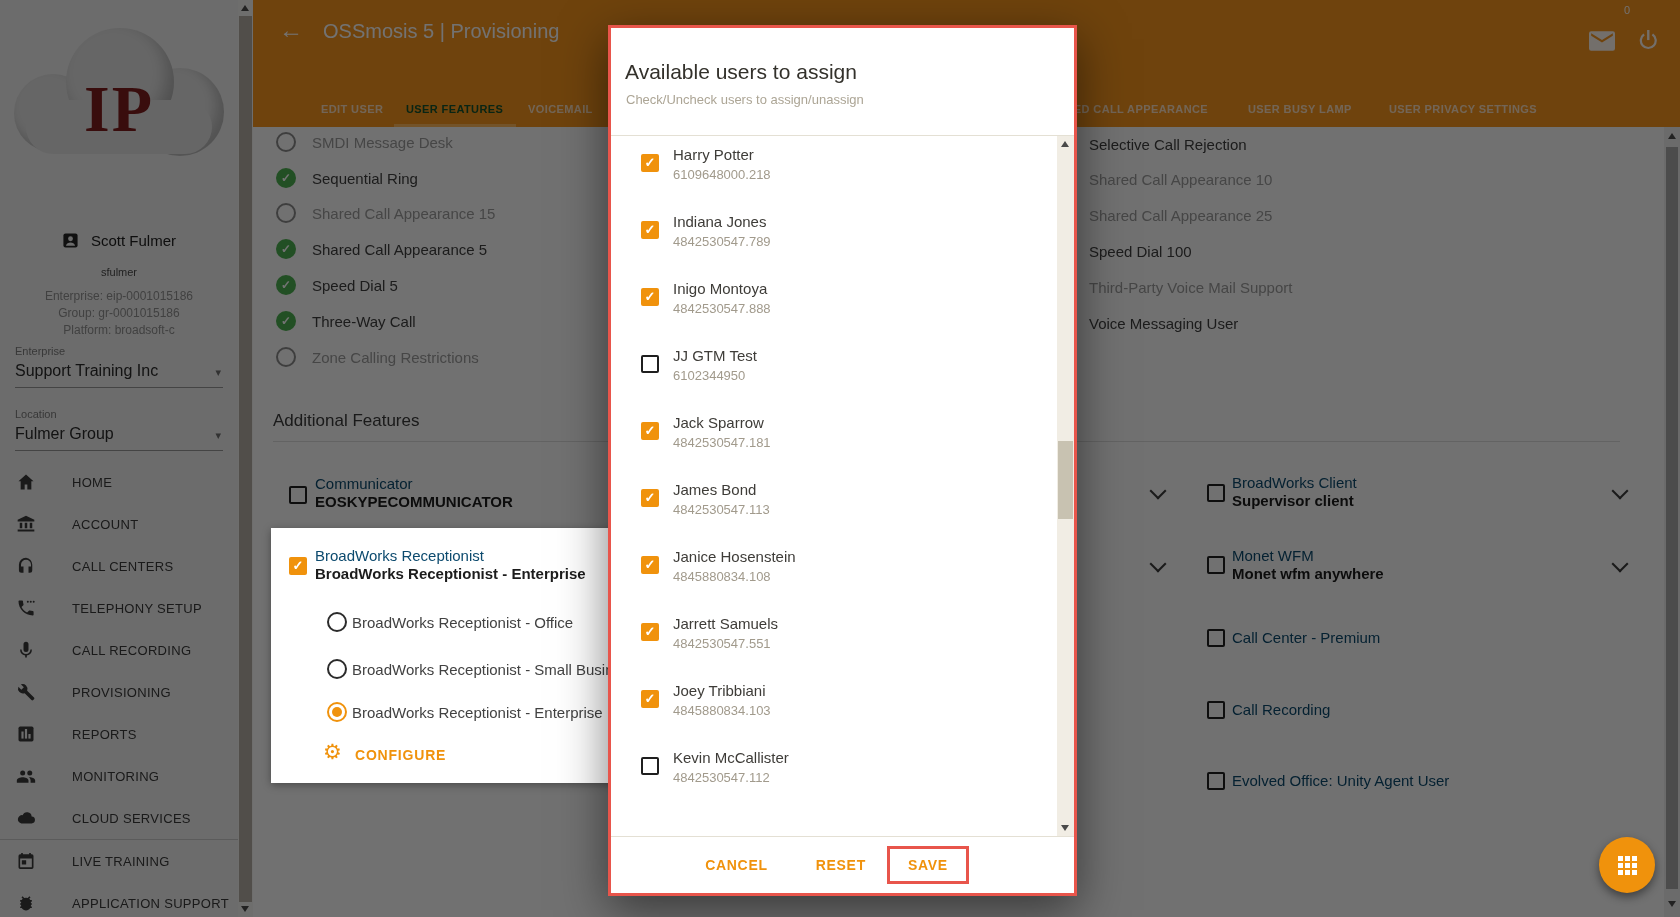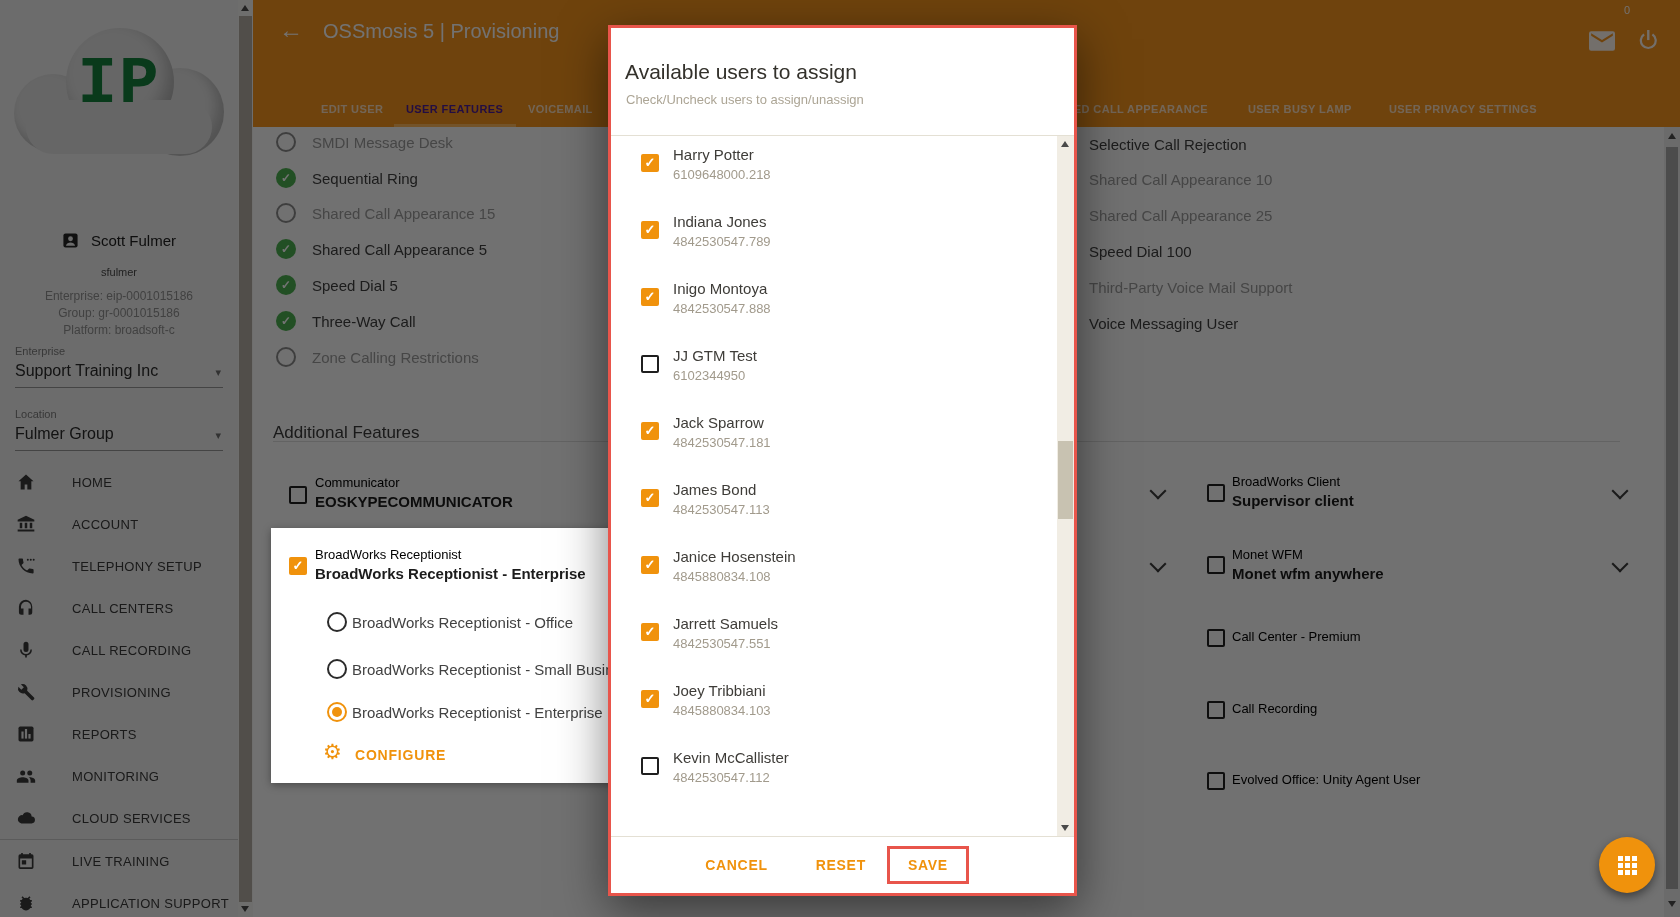--- a/index.html
+++ b/index.html
@@ -6,22 +6,22 @@
   body{width:1680px;height:917px;position:relative;overflow:hidden;
        font-family:"Liberation Sans",sans-serif;background:#FAFAFA;-webkit-font-smoothing:antialiased}
 
   
   .sidebar{position:absolute;left:0;top:0;width:238px;height:917px;background:#EFEFEF;z-index:1}
   .cloud{position:absolute;left:14px;top:28px;width:210px;height:145px}
   .cloud .c1{position:absolute;left:52px;top:0;width:108px;height:108px;border-radius:50%;background:#E3E3E3;box-shadow:inset -7px -9px 16px rgba(0,0,0,.22)}
   .cloud .c2{position:absolute;left:0;top:46px;width:78px;height:78px;border-radius:50%;background:#E3E3E3;box-shadow:inset -5px -7px 12px rgba(0,0,0,.18)}
   .cloud .c3{position:absolute;right:0;top:40px;width:88px;height:88px;border-radius:50%;background:#E3E3E3;box-shadow:inset -7px -7px 13px rgba(0,0,0,.2)}
   .cloud .base{position:absolute;left:12px;top:72px;width:186px;height:54px;border-radius:27px;background:#E3E3E3}
-  .cloud .ip{position:absolute;left:0;right:0;top:19px;text-align:center;font-family:Liberation Mono, monospace;
-             font-weight:bold;font-size:66px;color:#15803d;letter-spacing:2px}
+  .cloud .ip{position:absolute;left:0;right:0;top:43px;text-align:center;font-family:Liberation Serif, serif;
+             font-weight:bold;font-size:66px;color:#7f1d1d;letter-spacing:2px}
   .userline{position:absolute;left:0;top:232px;width:238px;display:flex;justify-content:center;align-items:center;gap:12px}
   .userline .nm{font-size:15px;color:#212121}
   .uid{position:absolute;left:0;top:266px;width:238px;text-align:center;font-size:11px;color:#4a4a4a}
   .umeta{position:absolute;left:0;top:288px;width:238px;text-align:center;font-size:12px;color:#909090;line-height:17px}
   .select{position:absolute;left:15px;width:208px}
   .select .lbl{font-size:11px;color:#7c7c7c}
   .select .val{font-size:16px;color:#2b2b2b;padding:5px 0 7px;border-bottom:1px solid #979797;position:relative}
   .select .arr{position:absolute;right:2px;top:9px;font-size:11px;color:#6f6f6f}
   .select .arr::after{content:"\25BE"}
   .nav{position:absolute;left:0;top:461px;width:238px}
@@ -39,42 +39,42 @@
 
   
   .header{position:absolute;left:253px;top:0;width:1427px;height:127px;background:#F7941E;z-index:1}
   .back{position:absolute;left:26px;top:16px;width:26px;height:26px;color:#fff;font-size:24px;cursor:pointer}
   .back::after{content:"\2190"}
   .htitle{position:absolute;left:70px;top:20px;font-size:20px;color:#FDFDFD}
   .badge0{position:absolute;left:1371px;top:4px;font-size:11px;color:rgba(255,255,255,.95)}
   .hicon{position:absolute;cursor:pointer}
   .tabs{position:absolute;left:0;top:96px;width:100%;height:31px}
   .tab{position:absolute;top:7px;font-size:11px;font-weight:bold;letter-spacing:.4px;color:rgba(255,255,255,.72);white-space:nowrap;cursor:pointer}
-  .tab.active{color:#4c1d95}
+  .tab.active{color:#14532d}
   .tab-underline{position:absolute;left:141px;top:28px;width:122px;height:3px;background:#FFB85C}
 
   
   .content{position:absolute;left:253px;top:127px;width:1411px;height:790px;background:#FAFAFA;z-index:1}
   .feat{position:absolute;height:20px;cursor:pointer}
   .feat .fi{position:absolute;left:0;top:0;width:20px;height:20px;border-radius:50%;box-sizing:border-box}
   .feat.on .fi{background:#4CAF50;color:#fff;text-align:center;font-size:12px;line-height:20px;font-weight:bold}
   .feat.on .fi::after{content:"\2713"}
   .feat.off .fi{border:2px solid #8a8a8a}
   .feat .ft{position:absolute;left:36px;top:2px;font-size:15px;white-space:nowrap}
   .feat.noicon .ft{left:0}
   .feat.on .ft{color:#3f3f3f}
   .feat.off .ft{color:#9b9b9b}
   .section-divider{position:absolute;height:1px;background:#DBDBDB}
   .add-head{position:absolute;font-size:17px;color:#3a3a3a}
 
   .cb{position:absolute;width:18px;height:18px;box-sizing:border-box;cursor:pointer}
   .cb.un{border:2px solid #1f1f1f;border-radius:2px}
   .cb.ck{background:#F0920C;border-radius:2px;color:#fff;text-align:center;font-size:13px;line-height:18px;font-weight:bold}
   .cb.ck::after{content:"\2713"}
-  .l1{position:absolute;font-size:13px;color:#000000;white-space:nowrap}
+  .l1{position:absolute;font-size:15px;color:#0c4a6e;white-space:nowrap}
   .l2{position:absolute;font-size:15px;font-weight:bold;color:#1c1c1c;white-space:nowrap}
   .chev{position:absolute;width:10px;height:10px;border-right:2.5px solid #3a3a3a;border-bottom:2.5px solid #3a3a3a;transform:rotate(45deg);cursor:pointer}
 
   
   .card{position:absolute;left:271px;top:528px;width:349px;height:255px;background:#fff;z-index:20;
         box-shadow:0 2px 8px rgba(0,0,0,.35);overflow:hidden}
   .radio{position:absolute;width:20px;height:20px;border-radius:50%;box-sizing:border-box;cursor:pointer}
   .radio.un{border:2px solid #2b2b2b}
   .radio.sel{border:2px solid #F0920C}
   .radio.sel::after{content:"";position:absolute;left:3px;top:3px;width:10px;height:10px;border-radius:50%;background:#F0920C}
@@ -160,32 +160,32 @@
       <span class="lb">HOME</span>
     </div>
     <div class="item">
       <svg width="20" height="20" viewBox="0 0 24 24" fill="#3a3a3a">
           <path d="M12 2L2 7v2h20V7zM4.5 10.5h3V17h-3zm6 0h3V17h-3zm6 0h3V17h-3zM2 18.5h20V21H2z"></path>
         </svg>
       <span class="lb">ACCOUNT</span>
     </div>
     <div class="item">
       <svg width="20" height="20" viewBox="0 0 24 24" fill="#3a3a3a">
+          <path d="M12 2a8.5 8.5 0 0 0-8.5 8.5V17a3 3 0 0 0 3 3H9v-7.5H6v-2a6 6 0 0 1 12 0v2h-3V20h1.5a3 3 0 0 0 3-3v-6.5A8.5 8.5 0 0 0 12 2z"></path>
+        </svg>
+      <span class="lb">CALL CENTERS</span>
+    </div>
+    <div class="item">
+      <svg width="20" height="20" viewBox="0 0 24 24" fill="#3a3a3a">
           <path d="M6.6 10.8c1.5 2.9 3.8 5.2 6.7 6.7l2.2-2.2c.3-.3.7-.4 1-.2 1.1.4 2.4.6 3.6.6.6 0 1 .4 1 1V20c0 .6-.4 1-1 1C10.8 21 3 13.2 3 4c0-.6.4-1 1-1h3.4c.6 0 1 .4 1 1 0 1.3.2 2.5.6 3.6.1.4 0 .7-.2 1z"></path>
           <circle cx="14.2" cy="4.6" r="1.2"></circle>
           <circle cx="17.7" cy="4.6" r="1.2"></circle>
           <circle cx="21.2" cy="4.6" r="1.2"></circle>
         </svg>
       <span class="lb">TELEPHONY SETUP</span>
-    </div>
-    <div class="item">
-      <svg width="20" height="20" viewBox="0 0 24 24" fill="#3a3a3a">
-          <path d="M12 2a8.5 8.5 0 0 0-8.5 8.5V17a3 3 0 0 0 3 3H9v-7.5H6v-2a6 6 0 0 1 12 0v2h-3V20h1.5a3 3 0 0 0 3-3v-6.5A8.5 8.5 0 0 0 12 2z"></path>
-        </svg>
-      <span class="lb">CALL CENTERS</span>
     </div>
     <div class="item">
       <svg width="20" height="20" viewBox="0 0 24 24" fill="#3a3a3a">
           <path d="M12 14.5a3 3 0 0 0 3-3V5a3 3 0 0 0-6 0v6.5a3 3 0 0 0 3 3zm5.3-3a5.3 5.3 0 0 1-10.6 0H4.9a7.1 7.1 0 0 0 6.1 7v2.5h2V18.5a7.1 7.1 0 0 0 6.1-7z"></path>
         </svg>
       <span class="lb">CALL RECORDING</span>
     </div>
     <div class="item">
       <svg width="20" height="20" viewBox="0 0 24 24" fill="#3a3a3a">
           <path d="M21.6 18.6l-8.2-8.2a5.9 5.9 0 0 0-7.6-7.6L9.4 6.4 6.4 9.4 2.8 5.8a5.9 5.9 0 0 0 7.6 7.6l8.2 8.2a1.4 1.4 0 0 0 2 0l1-1a1.4 1.4 0 0 0 0-2z"></path>
@@ -304,21 +304,21 @@
   <div class="feat on noicon" style="left:836px;top:114px">
       <span class="ft">Speed Dial 100</span>
     </div>
   <div class="feat off noicon" style="left:836px;top:150px">
       <span class="ft">Third-Party Voice Mail Support</span>
     </div>
   <div class="feat on noicon" style="left:836px;top:186px">
       <span class="ft">Voice Messaging User</span>
     </div>
 
-  <div class="add-head" style="left:20px;top:296px">Additional Features</div>
+  <div class="add-head" style="left:20px;top:284px">Additional Features</div>
   <div class="section-divider" style="left:20px;top:314px;width:1347px"></div>
 
   <div class="cb un" style="left:36px;top:359px"></div>
   <div class="l1" style="left:62px;top:348px">Communicator</div>
   <div class="l2" style="left:62px;top:366px">EOSKYPECOMMUNICATOR</div>
 
   <div class="chev" style="left:899px;top:358px"></div>
   <div class="cb un" style="left:954px;top:357px"></div>
   <div class="l1" style="left:979px;top:347px">BroadWorks Client</div>
   <div class="l2" style="left:979px;top:365px">Supervisor client</div>

